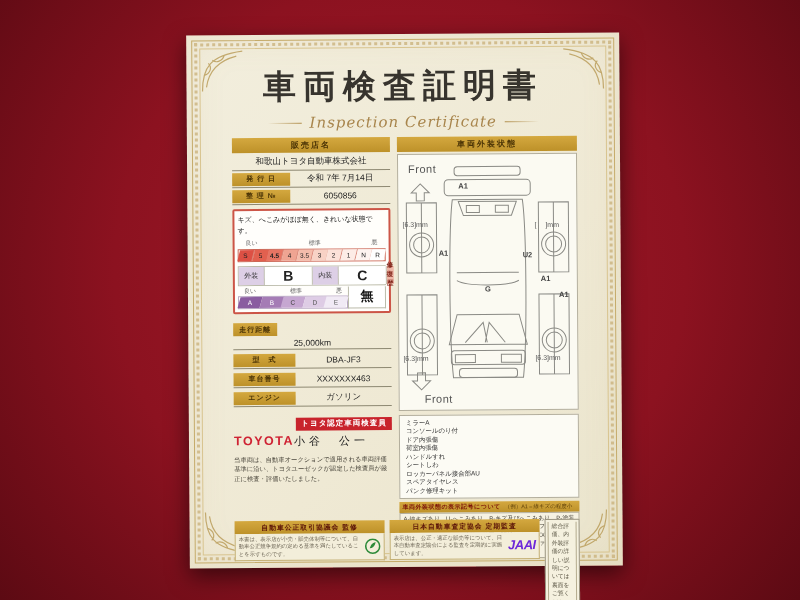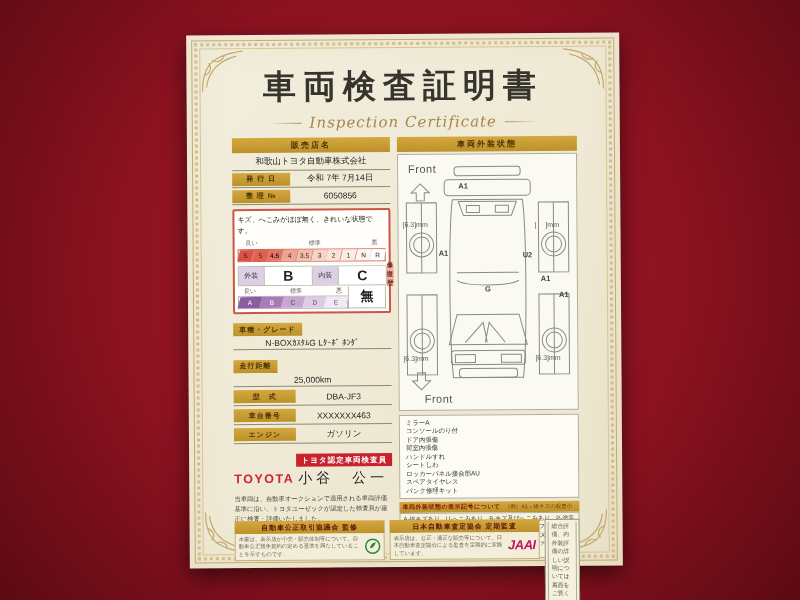--- a/index.html
+++ b/index.html
@@ -89,21 +89,21 @@
     border-bottom:1px solid #8d8872;padding:2px 0 1px;}
   .frow{display:flex;align-items:center;border-bottom:1px solid #8d8872;padding:1.5px 0;margin-top:2px;}
   .frow .goldtag{width:50px;text-align:center;}
   .frow .val{flex:1;text-align:center;font-size:8.5px;color:#222;}
 
   .badge-row{text-align:right;margin-top:5px;}
   .badge{display:inline-block;background:#c8232c;color:#fff;font-size:7.5px;font-weight:bold;
     padding:1.5px 5px;letter-spacing:1px;}
   .sign-row{display:flex;align-items:center;margin-top:3px;}
   .toyota{color:#cf2233;font-weight:bold;font-size:12.5px;letter-spacing:1.5px;}
-  .inspector{flex:1;text-align:center;font-size:14px;color:#222;letter-spacing:4px;}
+  .inspector{flex:1;text-align:left;font-size:11px;color:#222;letter-spacing:4px;}
   .disclaimer{font-size:6.3px;color:#4a463c;line-height:1.55;margin-top:6px;}
 
   .diagram{position:relative;margin-top:2px;height:255px;background:#fbfaf2;
     border:1px solid #b3ae9c;}
   .diagram svg{position:absolute;inset:0;width:100%;height:100%;}
   .dlabel{position:absolute;font-size:7px;color:#555;white-space:nowrap;}
   .dmark{position:absolute;font-size:7.5px;color:#444;font-weight:bold;white-space:nowrap;}
   .ddir{position:absolute;font-size:11px;color:#555;letter-spacing:.5px;}
 
   .notes{border:1px solid #b3ae9c;background:#fcfbf4;margin-top:4px;padding:3px 6px;}
@@ -117,21 +117,21 @@
   .legendbody{border:1px solid #b3ae9c;background:#f6f2e2;padding:1px 3px;
     font-size:6px;color:#4a463c;line-height:1.4;}
 
   .footer{position:absolute;left:45px;right:43px;top:486px;display:flex;gap:5px;align-items:stretch;}
   .fbox{width:150px;flex:none;}
   .fbar{background:linear-gradient(180deg,#d4a83f,#bd9129);color:#5b1408;font-weight:bold;
     font-size:6.8px;text-align:center;padding:1.5px 0;letter-spacing:1px;}
   .fbody{display:flex;align-items:center;gap:3px;border:1px solid #c4b075;border-top:none;
     background:#f3eeda;padding:2px 3px;min-height:18px;}
   .fnote{flex:1;font-size:5.4px;color:#6b6454;line-height:1.35;}
-  .jaai{font-weight:bold;font-style:italic;font-size:13px;color:#be185d;letter-spacing:-.5px;
+  .jaai{font-weight:bold;font-style:italic;font-size:13px;color:#6d28d9;letter-spacing:-.5px;
     flex:none;}
   .seal{flex:none;}
   .rightnote{flex:1;border:1px solid #9a9480;background:#f5f1df;display:flex;align-items:center;
     padding:2px 6px;position:relative;}
   .rightnote:before,.rightnote:after{content:"";position:absolute;top:2px;bottom:2px;width:4px;
     border-left:1px solid #b3ab8e;}
   .rightnote:before{left:2px;} .rightnote:after{right:2px;border-left:none;border-right:1px solid #b3ab8e;}
   .rightnote .t{font-size:5.8px;color:#55503f;line-height:1.45;}
 </style>
 </head>
@@ -247,24 +247,20 @@
               <span class="l4">
                   <i>E</i>
                 </span>
             </div>
           </div>
           <div class="repair-val">無</div>
         </div>
       </div>
 
       <div class="fblock">
-        <span class="goldtag">車種・グレード</span>
-        <span class="val">N-BOXｶｽﾀﾑG Lﾀｰﾎﾞ ﾎﾝﾀﾞ</span>
-      </div>
-      <div class="fblock">
         <span class="goldtag">走行距離</span>
         <span class="val">25,000km</span>
       </div>
       <div class="frow">
         <span class="goldtag">型　式</span>
         <span class="val">DBA-JF3</span>
       </div>
       <div class="frow">
         <span class="goldtag">車台番号</span>
         <span class="val">XXXXXXX463</span>

